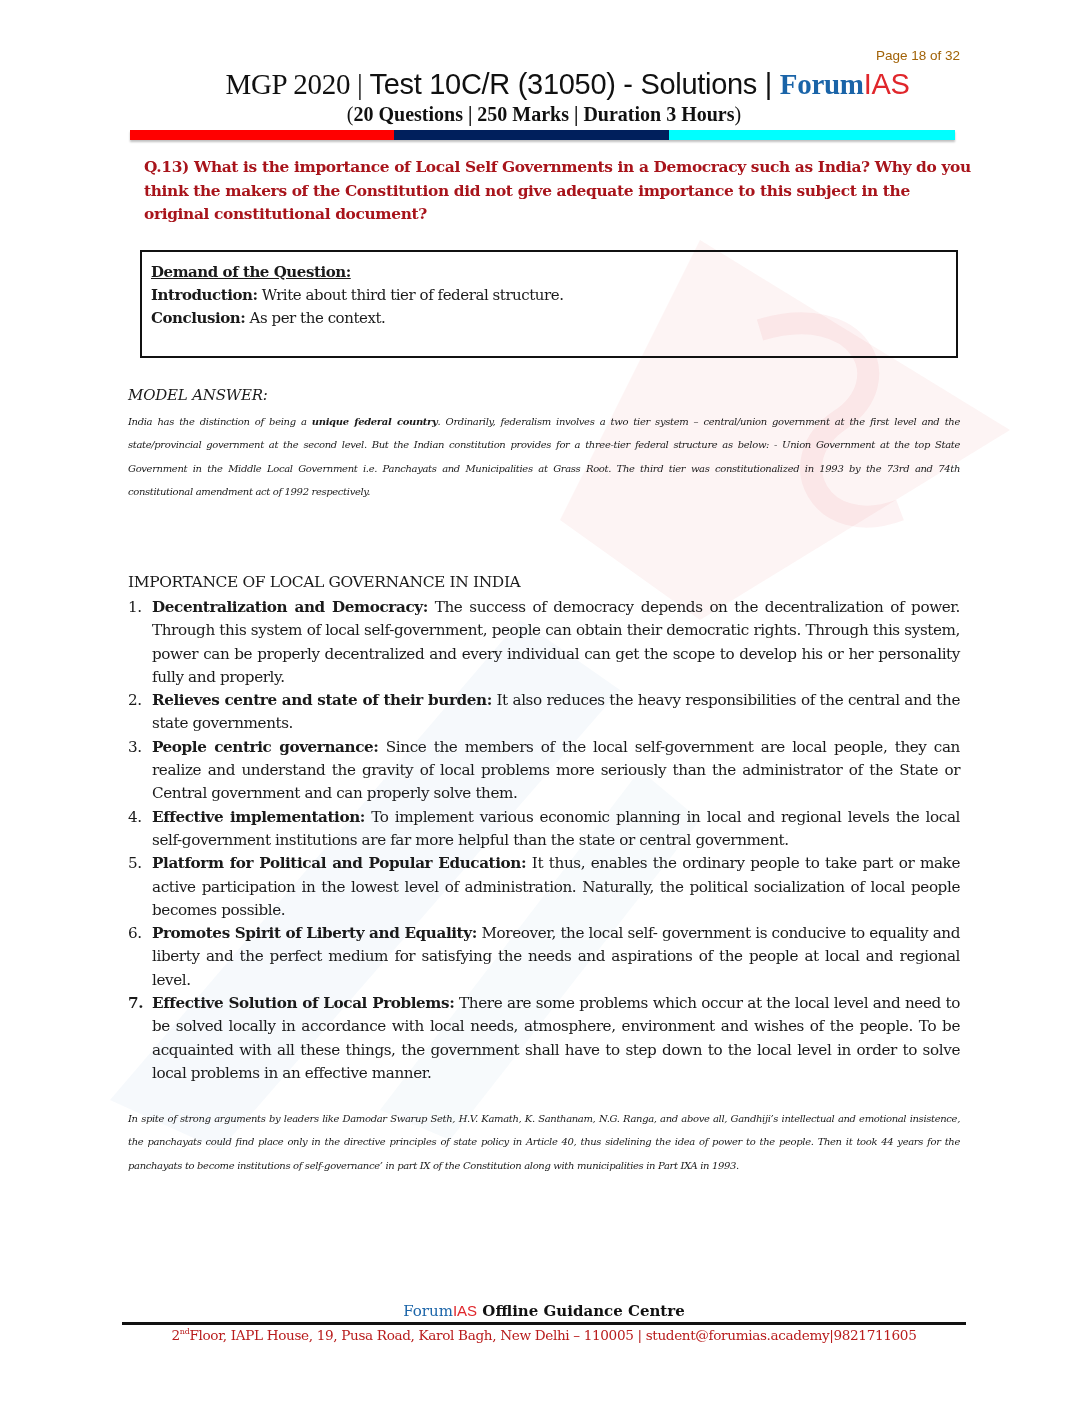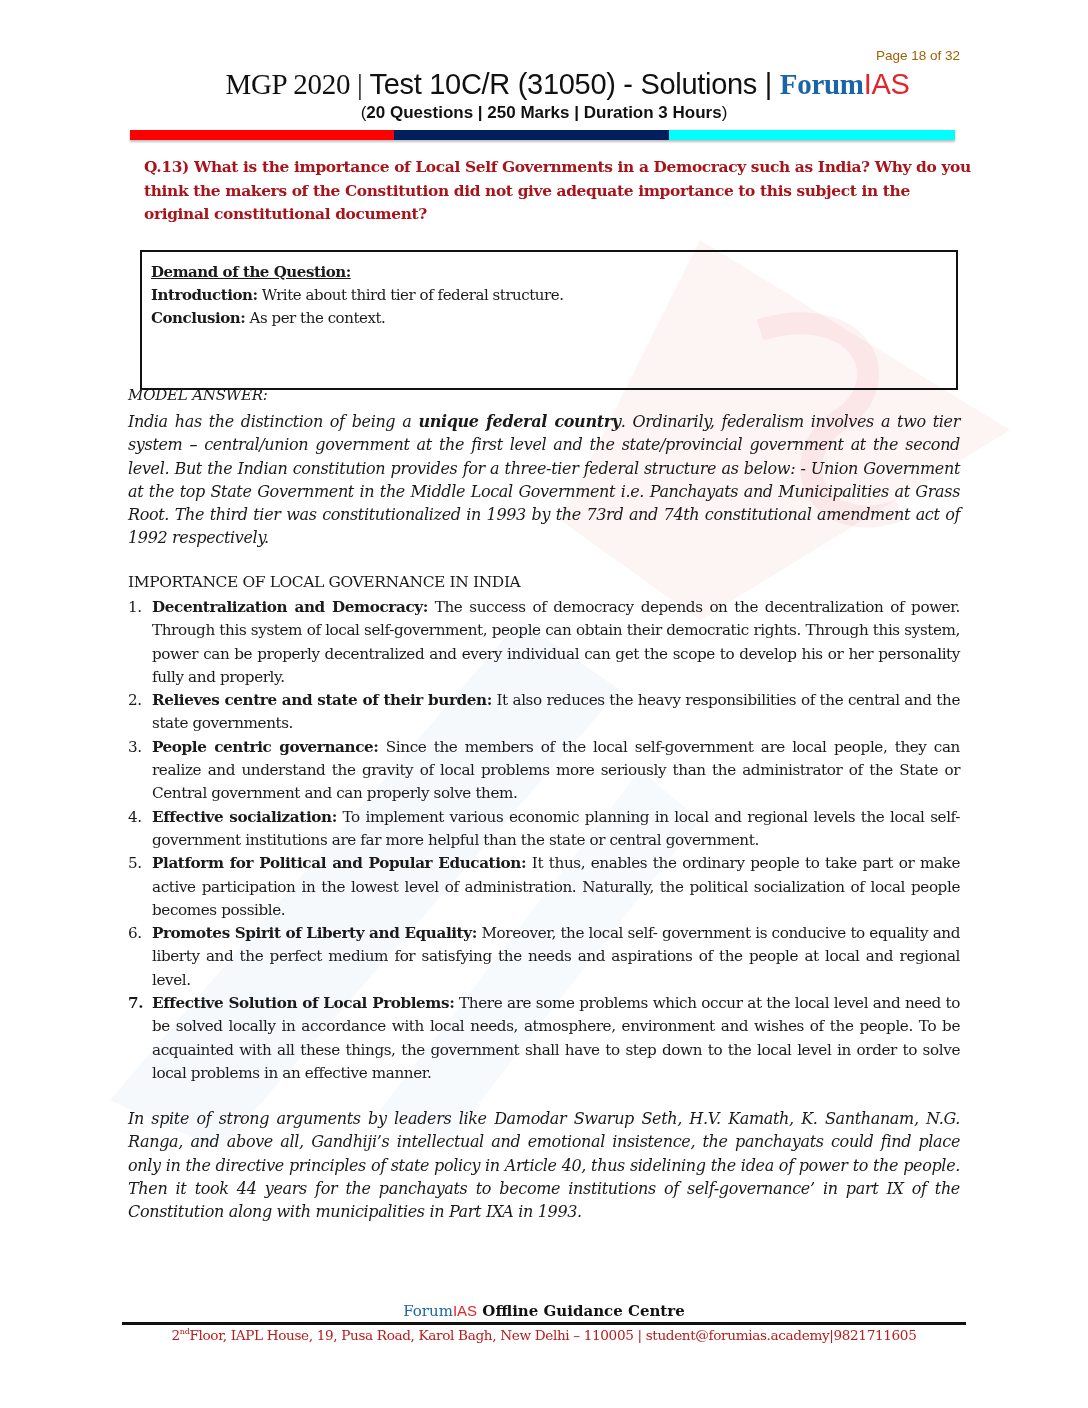--- a/index.html
+++ b/index.html
@@ -11,35 +11,35 @@
     .page { position: relative; z-index: 1; }
 
     .page-number { position: absolute; right: 128px; top: 48px; font-family: "Liberation Sans", sans-serif; font-size: 13.5px; color: #a16207; }
 
     .header-title { position: absolute; left: 0; right: 0; top: 66px; text-align: center; font-size: 29px; line-height: 36px; letter-spacing: -0.3px; color: #111; }
     .header-title .mgp { font-family: "Liberation Serif", serif; margin-left: 47px; }
     .header-title .test { font-family: "Liberation Sans", sans-serif; font-stretch: condensed; }
     .header-title .brand-forum { font-family: "Liberation Serif", serif; color: #1a64a8; font-weight: bold; }
     .header-title .brand-ias { font-family: "Liberation Sans", sans-serif; color: #e0262b; }
 
-    .header-sub { position: absolute; left: 0; right: 0; top: 103px; text-align: center; font-family: Liberation Sans, sans-serif; font-weight: bold; font-size: 17px; color: #111; }
+    .header-sub { position: absolute; left: 0; right: 0; top: 103px; text-align: center; font-family: Liberation Serif, serif; font-weight: bold; font-size: 20px; color: #111; }
     .header-sub .paren { font-weight: normal; }
 
     .color-bar { position: absolute; left: 130px; top: 130px; width: 825px; height: 10px; display: flex; box-shadow: 0 2px 2px rgba(0,0,0,0.25); }
     .color-bar .seg { height: 100%; }
 
     .question { position: absolute; left: 128px; top: 156px; width: 834px; font-family: "DejaVu Serif", serif; font-weight: bold; font-size: 15.4px; line-height: 23.5px; color: #a8141b; letter-spacing: -0.35px; margin-left: 16px; }
 
-    .demand-box { position: absolute; left: 140px; top: 250px; width: 818px; height: 140px; border: 2px solid #111; box-sizing: border-box; padding: 9px 9px 0 9px; font-family: "DejaVu Serif", serif; font-size: 15px; line-height: 23px; letter-spacing: -0.45px; }
+    .demand-box { position: absolute; left: 140px; top: 250px; width: 818px; height: 108px; border: 2px solid #111; box-sizing: border-box; padding: 9px 9px 0 9px; font-family: "DejaVu Serif", serif; font-size: 15px; line-height: 23px; letter-spacing: -0.45px; }
     .demand-box .dtitle { font-weight: bold; text-decoration: underline; }
     .demand-box .lab { font-weight: bold; }
 
     .model-label { position: absolute; left: 128px; top: 386px; font-family: "DejaVu Serif", serif; font-style: italic; font-size: 15px; letter-spacing: -0.2px; }
 
-    .para { position: absolute; left: 128px; width: 832px; font-family: "DejaVu Serif", serif; font-style: italic; font-size: 16px; line-height: 23.3px; text-align: justify; letter-spacing: -0.35px; }
+    .para { position: absolute; left: 128px; width: 832px; font-family: "DejaVu Serif", serif; font-style: italic; font-size: 10px; line-height: 23.3px; text-align: justify; letter-spacing: -0.35px; }
     .para b { font-style: italic; font-weight: bold; }
 
     .section-heading { position: absolute; left: 128px; top: 573px; font-family: "DejaVu Serif", serif; font-size: 15.5px; letter-spacing: -0.4px; }
 
     .points { position: absolute; left: 128px; top: 596px; width: 832px; margin: 0; padding: 0; list-style: none; font-family: "DejaVu Serif", serif; font-size: 15.2px; line-height: 23.3px; letter-spacing: -0.4px; }
     .points li { position: relative; padding-left: 24px; text-align: justify; }
     .points .num { position: absolute; left: 0; top: 0; }
     .points .pt-title { font-weight: bold; }
 
     .footer-brand { position: absolute; left: 0; right: 0; top: 1302px; text-align: center; font-family: "DejaVu Serif", serif; font-size: 15px; }
@@ -89,21 +89,21 @@
   <div class="model-label">MODEL ANSWER:</div>
 
   <div class="para" style="top:410px;"><span>India has the distinction of being a </span><b>unique federal country</b><span>. Ordinarily, federalism involves a two tier system – central/union government at the first level and the state/provincial government at the second level. But the Indian constitution provides for a three-tier federal structure as below: - Union Government at the top State Government in the Middle Local Government i.e. Panchayats and Municipalities at Grass Root. The third tier was constitutionalized in 1993 by the 73rd and 74th constitutional amendment act of 1992 respectively.</span></div>
 
   <div class="section-heading">IMPORTANCE OF LOCAL GOVERNANCE IN INDIA</div>
 
   <ol class="points">
     <li><span class="num">1.</span><span class="pt-title">Decentralization and Democracy:</span><span> The success of democracy depends on the decentralization of power. Through this system of local self-government, people can obtain their democratic rights. Through this system, power can be properly decentralized and every individual can get the scope to develop his or her personality fully and properly.</span></li>
     <li><span class="num">2.</span><span class="pt-title">Relieves centre and state of their burden:</span><span> It also reduces the heavy responsibilities of the central and the state governments.</span></li>
     <li><span class="num">3.</span><span class="pt-title">People centric governance:</span><span> Since the members of the local self-government are local people, they can realize and understand the gravity of local problems more seriously than the administrator of the State or Central government and can properly solve them.</span></li>
-    <li><span class="num">4.</span><span class="pt-title">Effective socialization:</span><span> To implement various economic planning in local and regional levels the local self-government institutions are far more helpful than the state or central government.</span></li>
+    <li><span class="num">4.</span><span class="pt-title">Effective implementation:</span><span> To implement various economic planning in local and regional levels the local self-government institutions are far more helpful than the state or central government.</span></li>
     <li><span class="num">5.</span><span class="pt-title">Platform for Political and Popular Education:</span><span> It thus, enables the ordinary people to take part or make active participation in the lowest level of administration. Naturally, the political socialization of local people becomes possible.</span></li>
     <li><span class="num">6.</span><span class="pt-title">Promotes Spirit of Liberty and Equality:</span><span> Moreover, the local self- government is conducive to equality and liberty and the perfect medium for satisfying the needs and aspirations of the people at local and regional level.</span></li>
     <li><span class="num" style="font-weight:bold;">7.</span><span class="pt-title">Effective Solution of Local Problems:</span><span>  There are some problems which occur at the local level and need to be solved locally in accordance with local needs, atmosphere, environment and wishes of the people. To be acquainted with all these things, the government shall have to step down to the local level in order to solve local problems in an effective manner.</span></li>
   </ol>
 
   <div class="para" style="top:1107px;">In spite of strong arguments by leaders like Damodar Swarup Seth, H.V. Kamath, K. Santhanam, N.G. Ranga, and above all, Gandhiji’s intellectual and emotional insistence, the panchayats could find place only in the directive principles of state policy in Article 40, thus sidelining the idea of power to the people. Then it took 44 years for the panchayats to become institutions of self-governance’ in part IX of the Constitution along with municipalities in Part IXA in 1993.</div>
 
   <div class="footer-brand">
     <span class="forum">Forum</span><span class="ias">IAS</span><span class="centre"> Offline Guidance Centre</span>
   </div>

